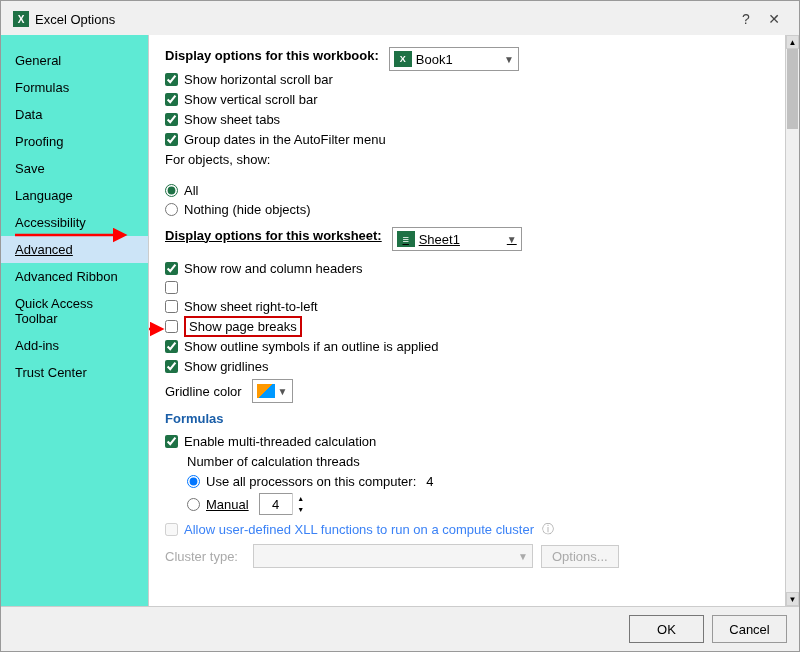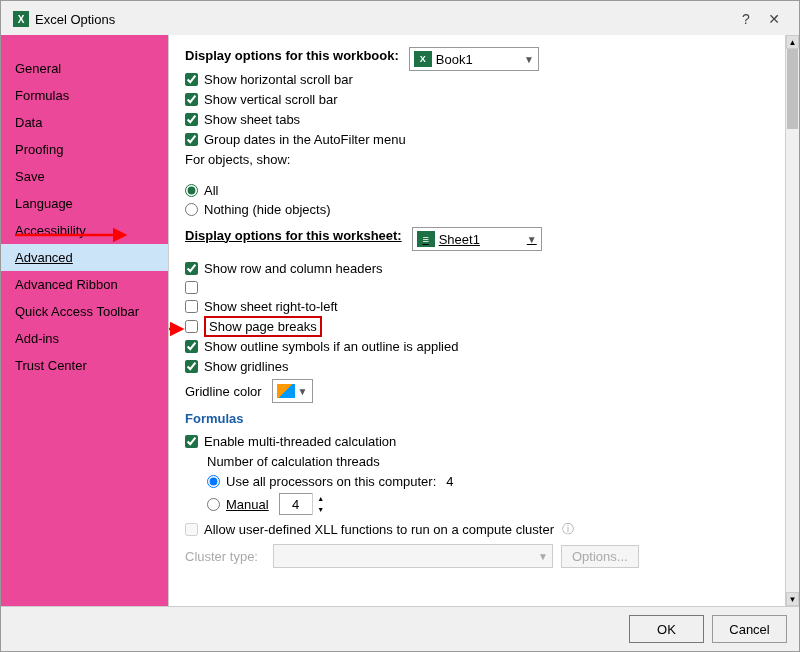--- a/index.html
+++ b/index.html
@@ -62,24 +62,24 @@
       color: #444;
     }
 
     .dialog-body {
       display: flex;
       flex: 1;
       overflow: hidden;
     }
 
     .sidebar {
-      width: 168px;
-      background: #ec4899;
+      width: 148px;
+      background: #5eead4;
       border-right: 1px solid #ccc;
-      padding-top: 20px;
+      padding-top: 12px;
       flex-shrink: 0;
     }
 
     .sidebar-item {
       padding: 6px 14px;
       cursor: pointer;
       color: #000;
       font-size: 13px;
     }
     .sidebar-item.active { background: #cce4f7; font-weight: 400; text-decoration: underline; }
@@ -267,21 +267,21 @@
       font-size: 7px;
       padding: 0;
       line-height: 1;
       display: flex;
       align-items: center;
       justify-content: center;
       width: 16px;
     }
 
     .disabled-text {
-      color: #000000;
+      color: #3b82f6;
       font-size: 13px;
       text-align: right;
     }
 
     .cluster-row {
       display: flex;
       align-items: center;
       gap: 8px;
       margin-top: 6px;
     }

